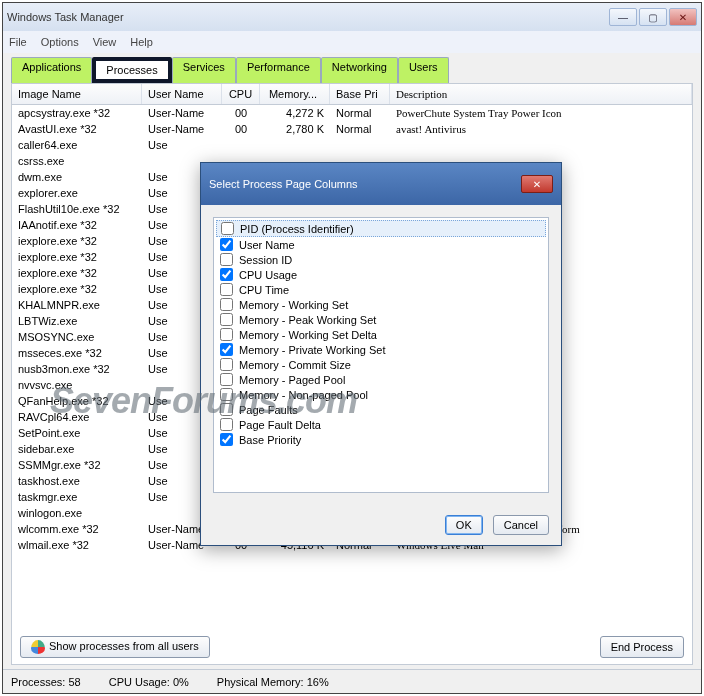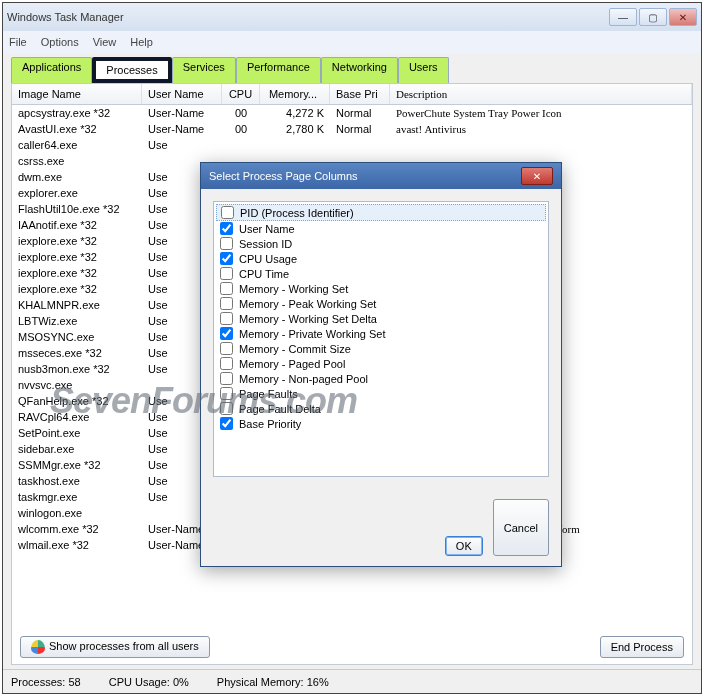--- a/index.html
+++ b/index.html
@@ -17,26 +17,26 @@
 .tab.active { border: 4px solid #0f172a; background: #fff; position: relative; z-index: 2; text-align: right; }
 .content { flex: 1; background: #fff; margin: 0 8px 4px 8px; border: 1px solid #c3cbd6; display: flex; flex-direction: column; }
 .table-header { display: flex; background: linear-gradient(#fdfdfd,#eef1f6); border-bottom: 1px solid #c3cbd6; }
 .th { padding: 4px 6px; border-right: 1px solid #dbe1ea; overflow: hidden; white-space: nowrap; }
 .c-image { width: 130px; } .c-user { width: 80px; } .c-cpu { width: 38px; text-align: center; } .c-mem { width: 70px; text-align: right; padding-right: 12px; } .c-pri { width: 60px; } .c-desc { flex: 1; font-family: Liberation Serif, serif; }
 .rows { flex: 1; overflow: hidden; }
 .row { display: flex; padding: 1px 0; }
 .cell { padding: 1px 6px; overflow: hidden; white-space: nowrap; }
 .bottom-bar { display: flex; padding: 6px 8px; gap: 8px; }
 .btn { padding: 3px 10px; border: 1px solid #8a98ac; border-radius: 3px; background: linear-gradient(#fdfdfd,#e5eaf1); cursor: pointer; }
-.btn.primary { border: 1px solid #3a7fd6; box-shadow: 0 0 0 1px #7fb4f0 inset; margin-top: 37px; }
+.btn.primary { border: 1px solid #3a7fd6; box-shadow: 0 0 0 1px #7fb4f0 inset; }
 .spacer { flex: 1; }
 .statusbar { height: 24px; border-top: 1px solid #c3cbd6; display: flex; align-items: center; padding: 0 8px; gap: 28px; background: #f0f0f0; }
 
 .dialog { position: absolute; left: 200px; top: 162px; width: 362px; background: #f0f0f0; border: 1px solid #2b4f7c; box-shadow: 0 4px 18px rgba(0,0,0,.35); display: flex; flex-direction: column; }
-.dialog .dtitle { height: 26px; background: linear-gradient(#5a86c4,#3c66a6); color: #fff; display: flex; align-items: center; padding: 4px 8px; }
+.dialog .dtitle { height: 42px; background: linear-gradient(#5a86c4,#3c66a6); color: #fff; display: flex; align-items: center; padding: 4px 8px; }
 .dialog .dtitle .t { flex: 1; }
 .dialog .dclose { width: 32px; height: 18px; background: linear-gradient(#e07a72,#c1392e); border: 1px solid #7a1f18; border-radius: 2px; color: #fff; display: flex; align-items: center; justify-content: center; cursor: pointer; font-size: 10px; }
 .dialog .body { padding: 12px; }
 .dialog .instr { margin-bottom: 10px; }
 .dialog .listbox { border: 1px solid #b0bccd; background: #fff; height: 276px; overflow-y: auto; padding: 2px; }
 .colitem { display: flex; align-items: center; padding: 1px 4px; gap: 6px; }
 .colitem.sel { background: #e6f0fb; border: 1px dotted #7aa6da; align-items: center; }
 .colitem input { width: 13px; height: 13px; }
 .dialog .dbtns { display: flex; justify-content: flex-end; gap: 10px; padding: 10px 12px; }
 .watermark { position: absolute; top: 380px; left: 50px; font-size: 36px; font-weight: bold; color: rgba(90,100,110,.55); font-style: italic; pointer-events: none; letter-spacing: -1px; }

